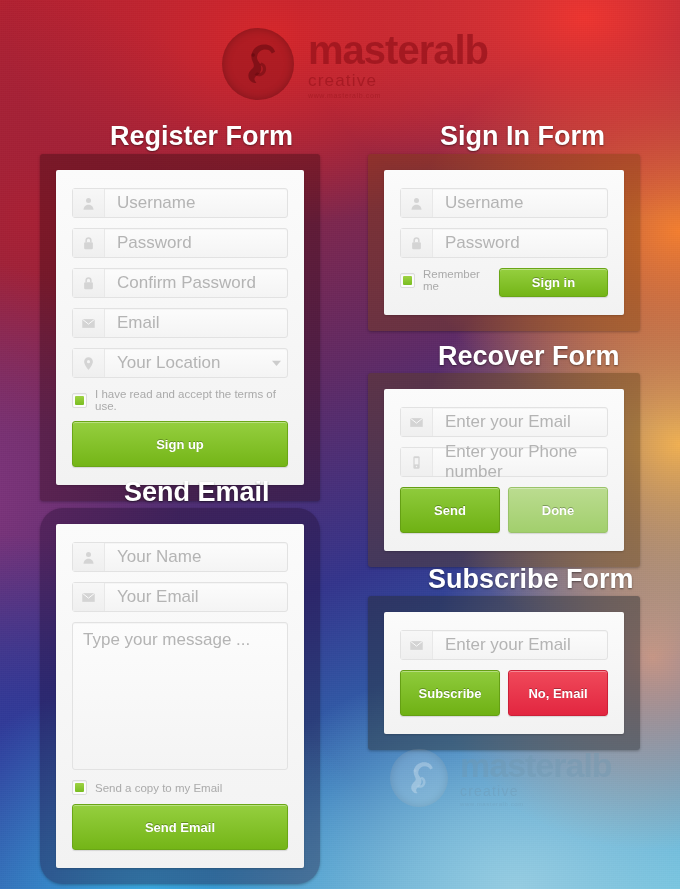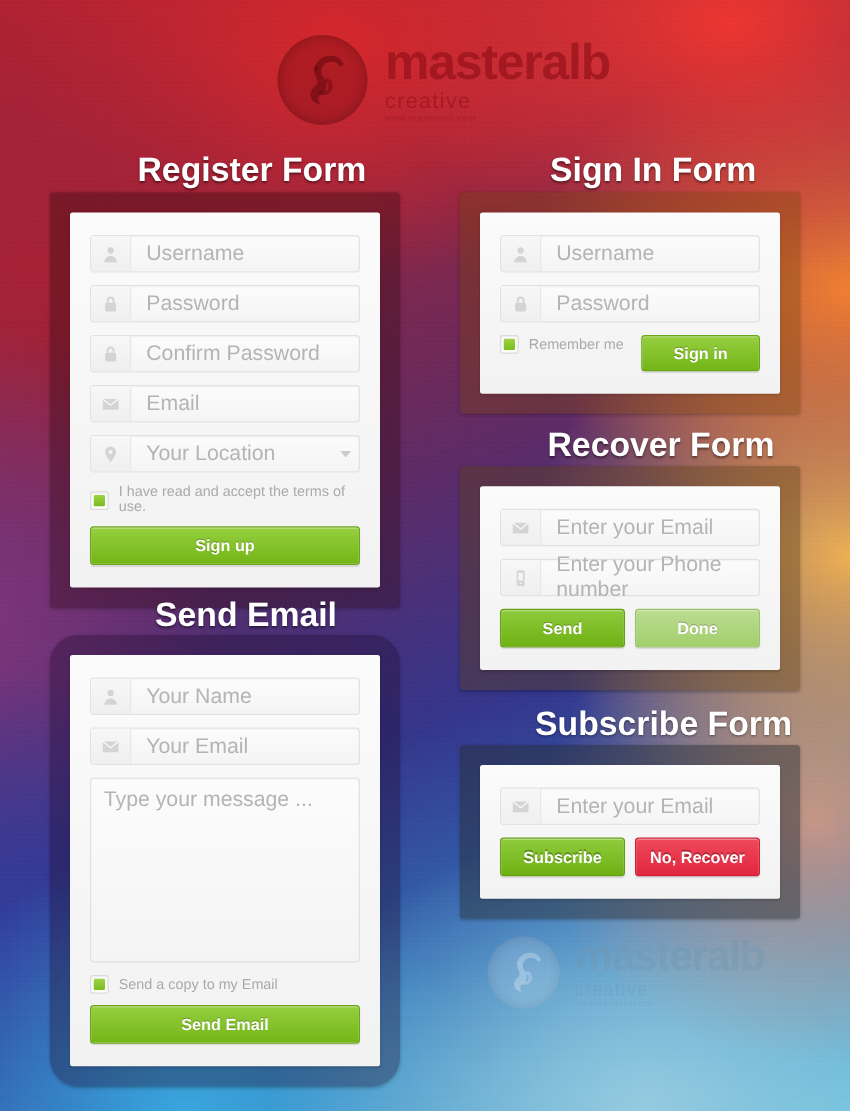--- a/index.html
+++ b/index.html
@@ -160,21 +160,21 @@
   }
   .checkbox i {
     display: block; width: 9px; height: 9px; border-radius: 1px;
     background: linear-gradient(180deg, #9ed243 0%, #79bd21 100%);
   }
   .check-label { font-size: 11.5px; color: #aaaaaa; }
 
   
   .btn {
     display: flex; align-items: center; justify-content: center;
-    height: 31px;
+    height: 46px;
     border-radius: 3px;
     font-size: 13px;
     font-weight: bold;
     color: #ffffff;
     text-shadow: 0 -1px 0 rgba(0,0,0,.28);
     cursor: pointer;
     border: 1px solid rgba(0,0,0,.12);
     box-shadow: inset 0 1px 0 rgba(255,255,255,.35), 0 1px 1px rgba(0,0,0,.12);
   }
   .btn-green  { background: linear-gradient(180deg, #95cf3f 0%, #74b517 100%); border-color: #6aa617; }
@@ -184,21 +184,21 @@
   .btn-block  { width: 100%; }
 
   .btn-row { display: flex; gap: 8px; }
   .btn-row .btn { flex: 1; }
 
   .signin-row {
     display: flex; align-items: flex-start; justify-content: space-between;
     margin-top: 3px;
   }
   .signin-row .check-row { margin: 0; }
-  .btn-signin { width: 95px; height: 29px; }
+  .btn-signin { width: 109px; height: 29px; }
 </style>
 </head>
 <body>
 
 <div class="bg"></div>
 <div class="bg-noise"></div>
 
 <div class="page">
 
   <div class="logo-top">
@@ -401,21 +401,21 @@
           <svg viewBox="0 0 24 24">
               <path d="M2 5h20v14H2z"></path>
               <path d="M2 5l10 8 10-8" fill="none" stroke="#fafafa" stroke-width="1.6"></path>
             </svg>
         </span>
         <span class="field-text">Enter your Email</span>
       </div>
 
       <div class="btn-row">
         <div class="btn btn-green2">Subscribe</div>
-        <div class="btn btn-red">No, Recover</div>
+        <div class="btn btn-red">No, Email</div>
       </div>
     </div>
   </div>
 
   <div class="logo-bottom">
     <div class="logo-mark">
       <svg viewBox="0 0 64 64" aria-hidden="true">
         <path d="M40 8c-9 0-15 6-16 13-1 6 3 9 3 13 0 3-3 4-5 7-3 4-2 9 1 12 2 2 5 3 7 2-2-2-3-4-2-6 1-3 4-3 6-6 3-4 2-9 0-12-2-3-4-5-3-9 1-5 5-8 10-8 4 0 7 2 8 5l4-2c-2-6-7-9-13-9z" fill="rgba(255,255,255,.75)"></path>
         <circle cx="26" cy="21" r="2.2" fill="rgba(255,255,255,.75)"></circle>
         <path d="M36 30c4 1 6 4 6 8 0 5-4 9-9 9-2 0-4-1-5-2l3-3c1 1 2 1 3 1 2 0 4-2 4-5 0-2-1-4-4-5z" fill="rgba(255,255,255,.65)"></path>

